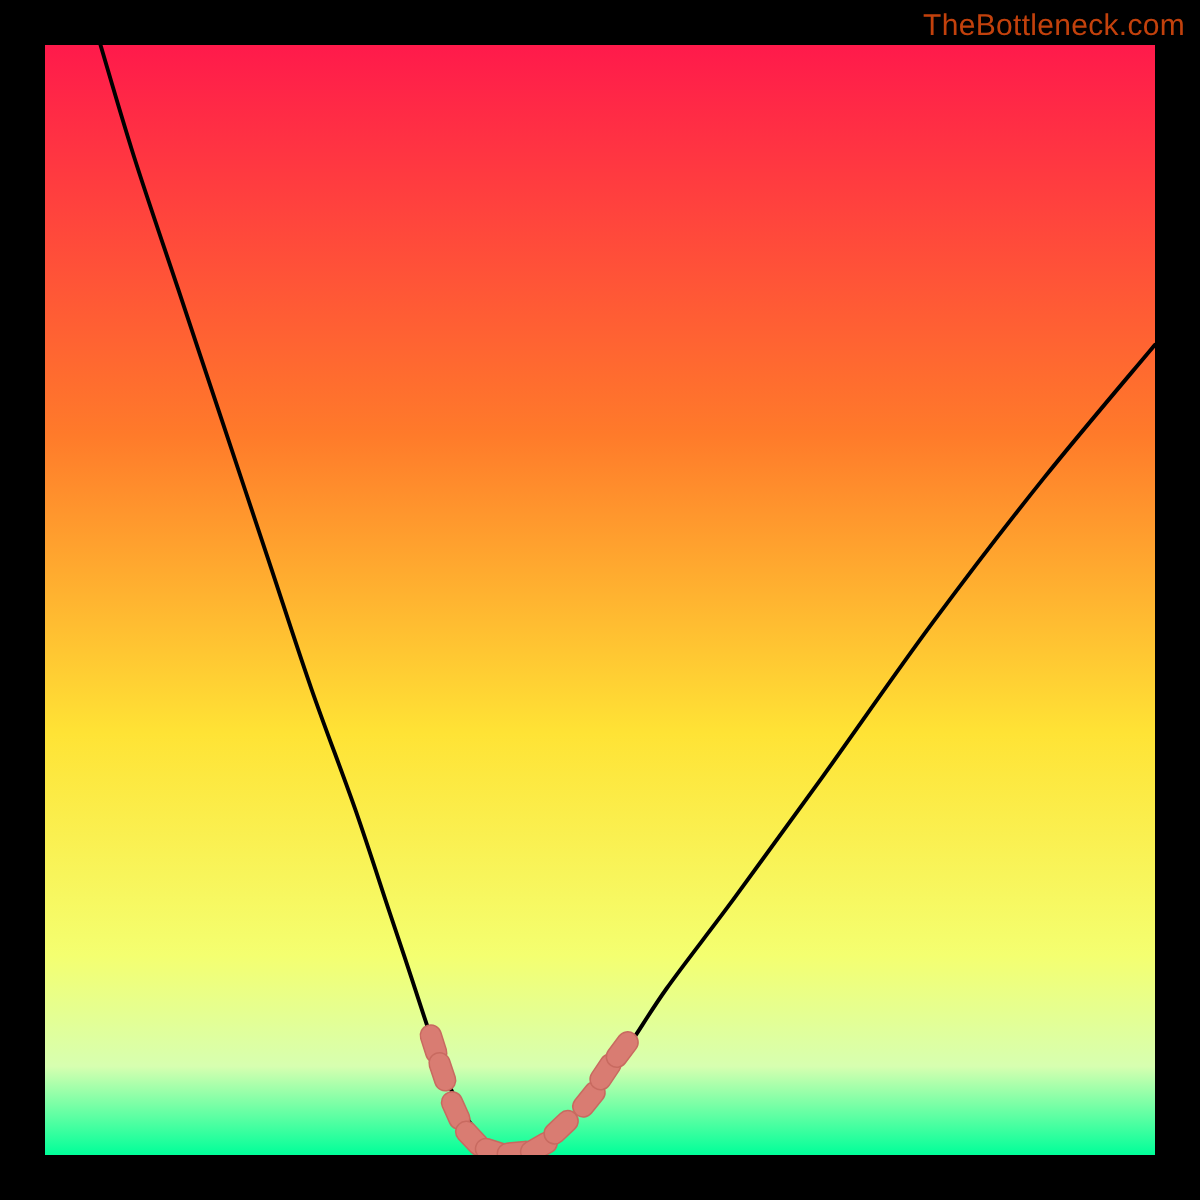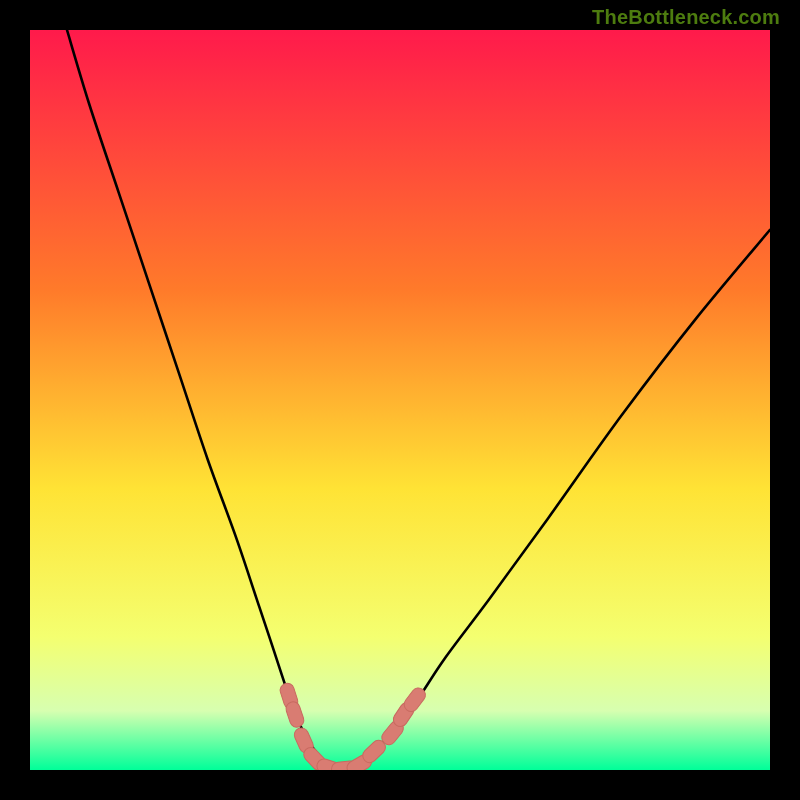--- a/index.html
+++ b/index.html
@@ -21,25 +21,25 @@
     position: absolute;
     left: 30px;
     top: 30px;
     width: 740px;
     height: 740px;
     overflow: hidden;
   }
   .watermark {
     position: absolute;
     top: 6px;
-    right: 20px;
-    color: #4d7c0f;
+    right: 10px;
+    color: #c2410c;
     font-size: 20px;
     letter-spacing: 0.2px;
-    font-weight: 700;
+    font-weight: 400;
     user-select: none;
   }
   svg { display: block; }
 </style>
 </head>
 <body>
 
 <div class="frame">
   <div class="plot-area">
     <svg id="chart-svg" width="740" height="740" viewBox="0 0 740 740">

